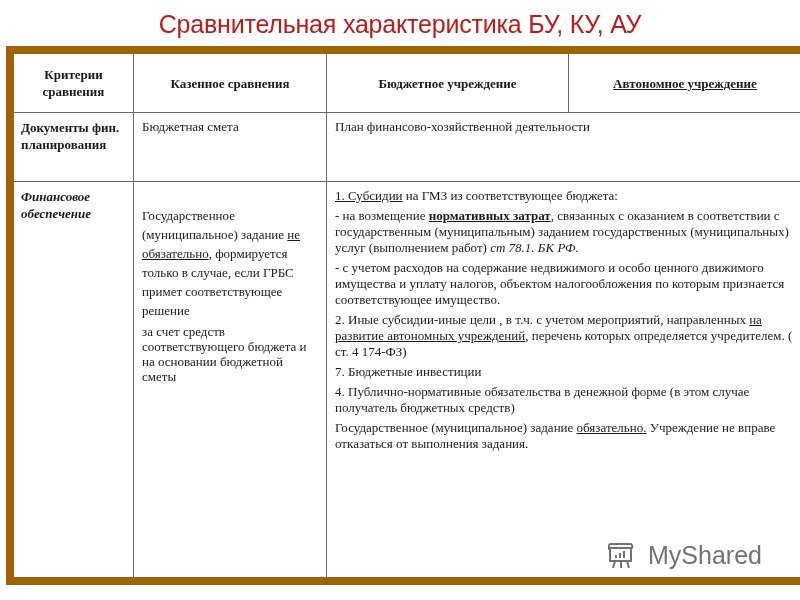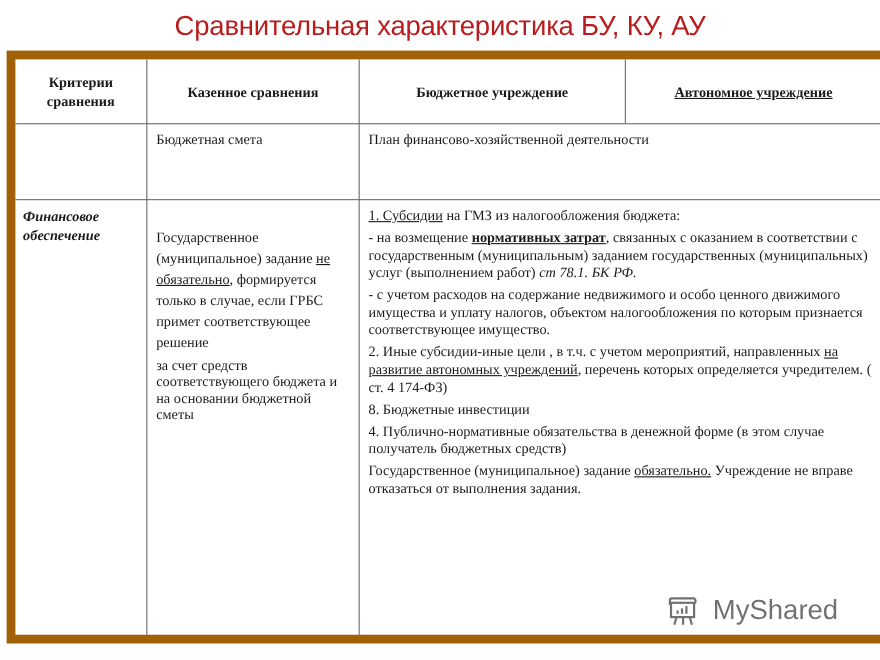--- a/index.html
+++ b/index.html
@@ -38,40 +38,43 @@
   <div class="cell hdr" style="left:120px; top:0; width:192px; height:58px;">
     <span>Казенное сравнения</span>
   </div>
   <div class="cell hdr" style="left:313px; top:0; width:241px; height:58px;align-items:center;">
     <span>Бюджетное учреждение</span>
   </div>
   <div class="cell hdr" style="left:555px; top:0; width:232px; height:58px;text-decoration:underline;">
     <span>Автономное учреждение</span>
   </div>
 
+  <div class="cell lbl" style="left:0; top:59px; width:119px; height:68px;">
+    <span>Документы фин. планирования</span>
+  </div>
   <div class="cell txt" style="left:120px; top:59px; width:192px; height:68px;">
     <span>Бюджетная смета</span>
   </div>
   <div class="cell txt" style="left:313px; top:59px; width:474px; height:68px;">
     <span>План финансово-хозяйственной деятельности</span>
   </div>
 
   <div class="cell lbl" style="left:0; top:128px; width:119px; height:395px;font-style:italic;">
     <span>Финансовое обеспечение</span>
   </div>
   <div class="cell txt" style="left:120px; top:128px; width:192px; height:395px; padding-top:4px;">
     <p class="p" style="margin-top:20px; line-height:19px;"><span>Государственное (муниципальное) задание </span><span class="u">не обязательно</span><span>, формируется только в случае, если ГРБС примет соответствующее решение</span></p>
     <p class="p" style="line-height:15px;">за счет средств соответствующего бюджета и на основании бюджетной сметы</p>
   </div>
   <div class="cell txt" style="left:313px; top:128px; width:474px; height:395px; padding-top:6px;">
-    <p class="p"><span class="u">1. Субсидии</span><span> на ГМЗ из налогообложения бюджета:</span></p>
+    <p class="p"><span class="u">1. Субсидии</span><span> на ГМЗ из соответствующее бюджета:</span></p>
     <p class="p"><span>- на возмещение </span><span class="b u">нормативных затрат</span><span>, связанных с оказанием в соответствии с государственным (муниципальным) заданием государственных (муниципальных) услуг (выполнением работ) </span><span class="i">ст 78.1. БК РФ.</span></p>
     <p class="p">- с учетом расходов на содержание недвижимого и особо ценного движимого имущества и уплату налогов, объектом налогообложения по которым признается соответствующее имущество.</p>
     <p class="p"><span>2. Иные субсидии-иные цели , в т.ч. с учетом мероприятий, направленных </span><span class="u">на развитие автономных учреждений</span><span>, перечень которых определяется учредителем. ( ст. 4 174-ФЗ)</span></p>
-    <p class="p">8. Бюджетные инвестиции</p>
+    <p class="p">7. Бюджетные инвестиции</p>
     <p class="p">4. Публично-нормативные обязательства в денежной форме (в этом случае получатель бюджетных средств)</p>
     <p class="p"><span>Государственное (муниципальное) задание </span><span class="u">обязательно.</span><span> Учреждение не вправе отказаться от выполнения задания.</span></p>
   </div>
 </div>
 
 <div class="watermark">
   <span>
     <svg width="30" height="32" viewBox="0 0 30 32" fill="none" stroke="#5a5a5a" stroke-width="2">
       <path d="M5 6 h20 a3 3 0 0 1 0 5 h-1"></path>
       <path d="M5 6 a2 2 0 0 0 -2 2 v4"></path>

